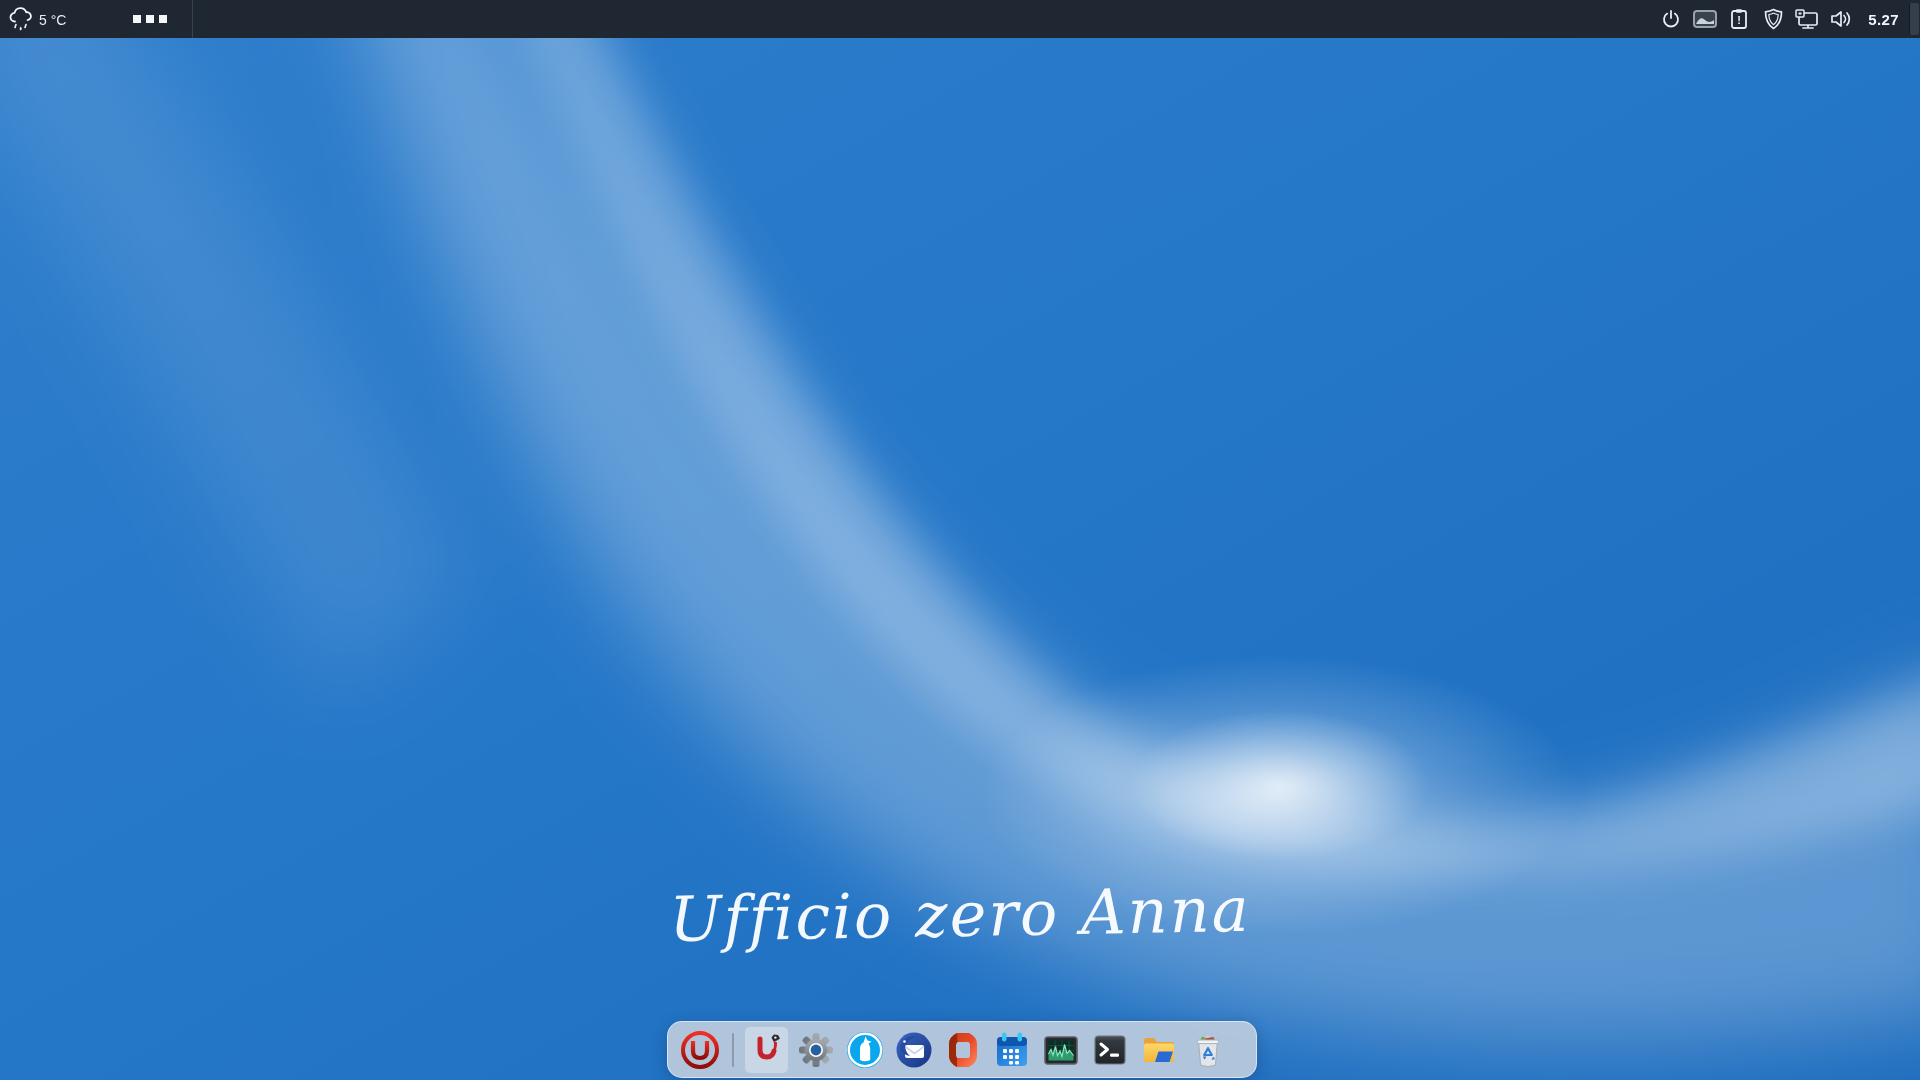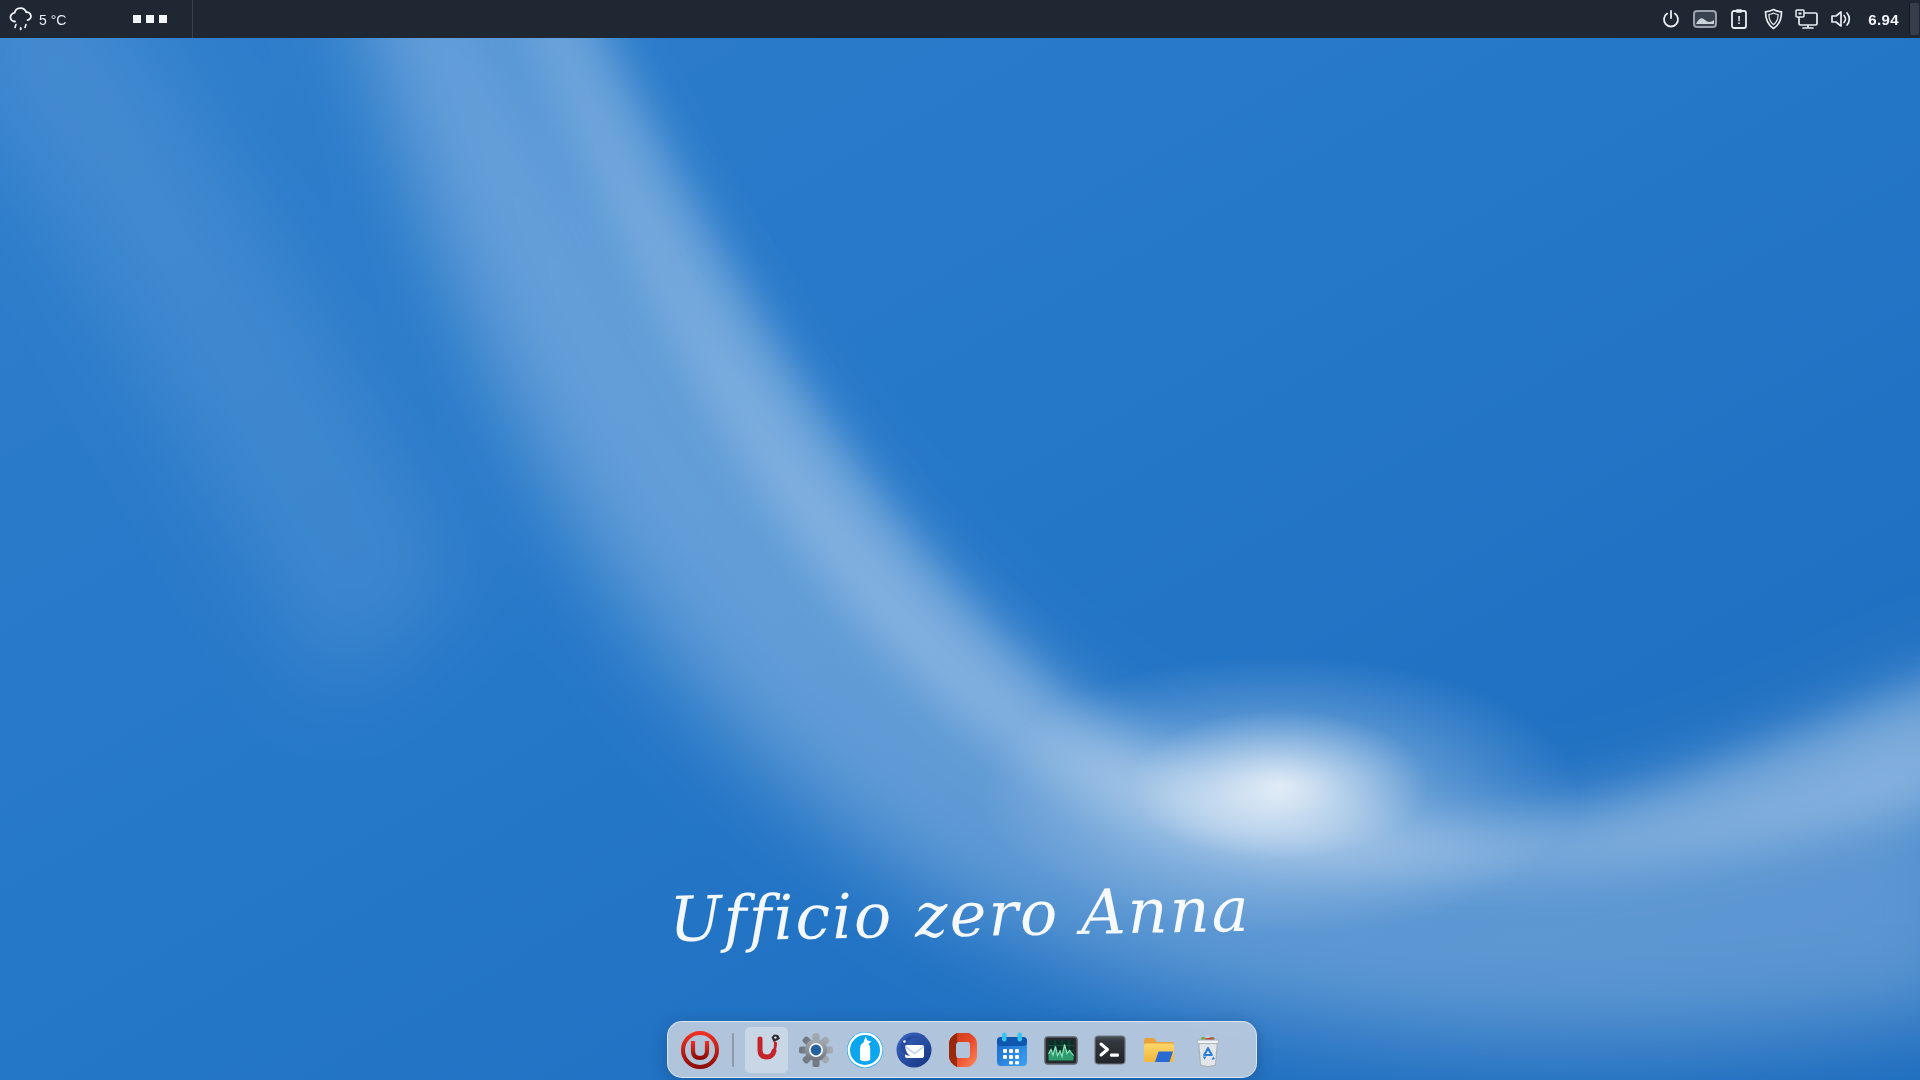--- a/index.html
+++ b/index.html
@@ -129,21 +129,21 @@
           <rect x="3.5" y="3.5" width="3" height="2" fill="#e8edf3"></rect>
         </svg>
       </button>
       <button class="tray-btn">
         <svg width="23" height="20" viewBox="0 0 23 20">
           <path d="M2,7 L6,7 L11,3 L11,17 L6,13 L2,13 Z" fill="none" stroke="#e8edf3" stroke-width="1.7" stroke-linejoin="round"></path>
           <path d="M14,6.5 a5,5 0 0 1 0,7" fill="none" stroke="#e8edf3" stroke-width="1.7" stroke-linecap="round"></path>
           <path d="M17,4 a9,9 0 0 1 0,12" fill="none" stroke="#e8edf3" stroke-width="1.7" stroke-linecap="round"></path>
         </svg>
       </button>
-      <span class="clock">6.94</span>
+      <span class="clock">5.27</span>
       <div class="show-desktop"></div>
     </div>
   </header>
 
   <nav class="dock">
 
     <button class="dock-item">
       <svg width="42" height="42" viewBox="0 0 42 42">
         <defs>
             <linearGradient id="uzred" x1="0" y1="0" x2="0" y2="1">

